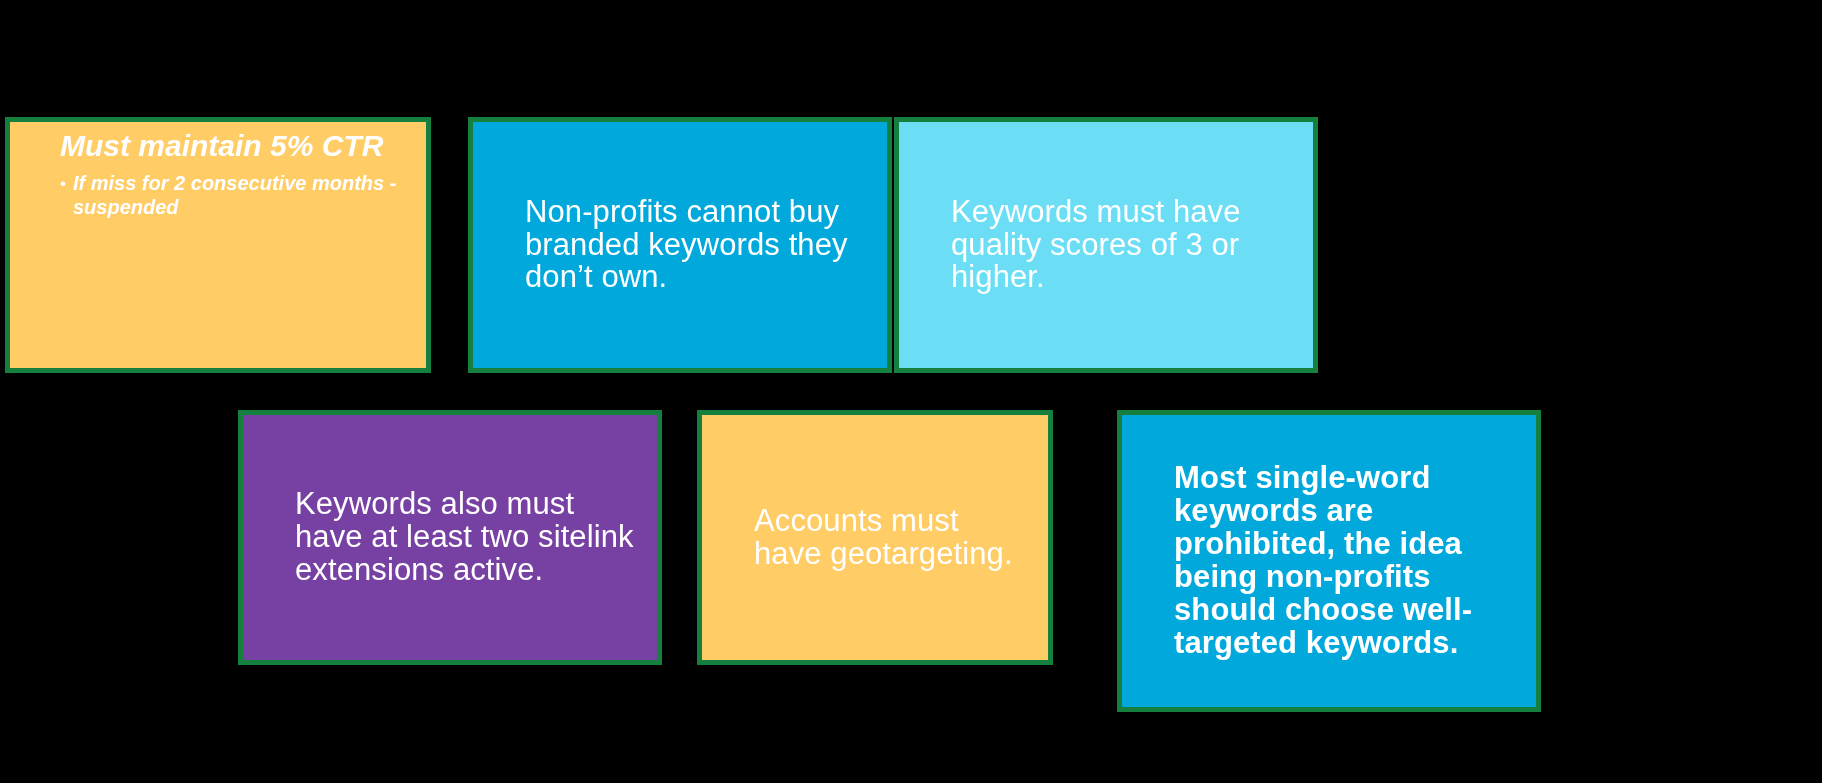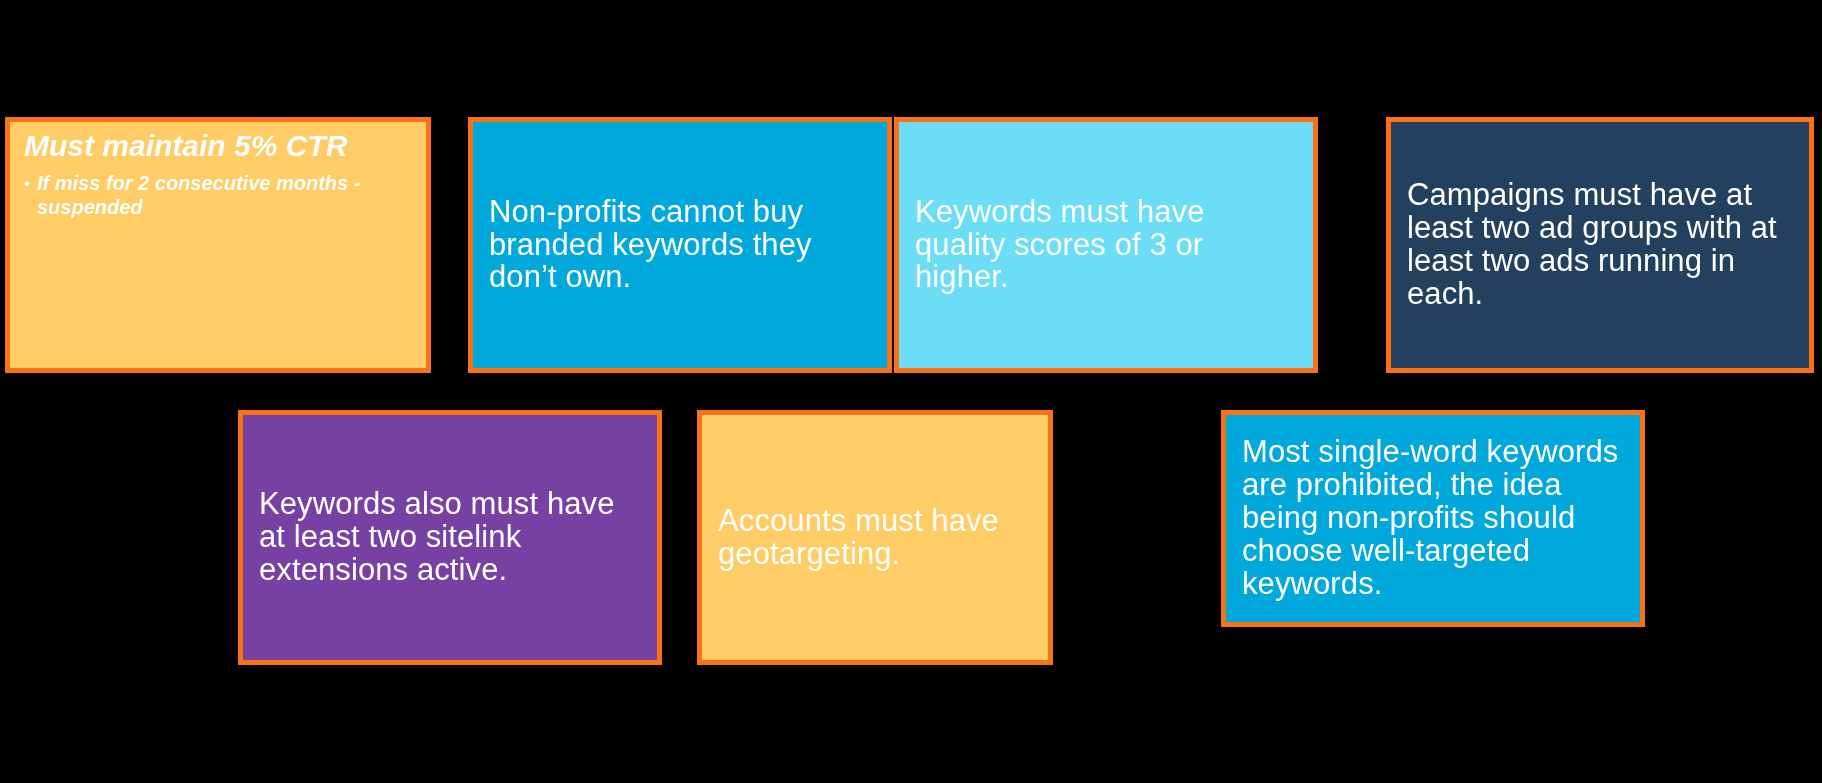--- a/index.html
+++ b/index.html
@@ -18,25 +18,26 @@
     position: absolute;
     left: 0;
     top: 0;
     width: 1822px;
     height: 783px;
     background: #000000;
   }
   .card {
     position: absolute;
     box-sizing: border-box;
-    border: 5px solid #f97316;
+    border: 5px solid #15803d;
     display: flex;
     flex-direction: column;
     justify-content: center;
     overflow: hidden;
+    padding-left: 36px;
   }
   .card-text {
     text-align: left;
     color: #ffffff;
     font-size: 31px;
     line-height: 1.06;
     padding: 0 16px;
     white-space: pre-line;
     letter-spacing: 0.1px;
   }
@@ -94,22 +95,23 @@
   
   #card-sitelink {
     left: 238px; top: 410px; width: 424px; height: 255px;
     background: #7740a3;
   }
   #card-geotargeting {
     left: 697px; top: 410px; width: 356px; height: 255px;
     background: #ffcc66;
   }
   #card-singleword {
-    left: 1221px; top: 410px; width: 424px; height: 217px;
+    left: 1117px; top: 410px; width: 424px; height: 302px;
     background: #00a8db;
+    font-weight: bold;
   }
 </style>
 </head>
 <body>
 
 <div id="canvas">
 
   <div class="card" id="card-ctr">
     <div class="headline">Must maintain 5% CTR</div>
     <div class="bullet-row">
@@ -119,23 +121,20 @@
   </div>
 
   <div class="card" id="card-branded">
     <div class="card-text">Non-profits cannot buy branded keywords they don’t own.</div>
   </div>
 
   <div class="card" id="card-quality">
     <div class="card-text">Keywords must have quality scores of 3 or higher.</div>
   </div>
 
-  <div class="card" id="card-campaigns">
-    <div class="card-text">Campaigns must have at least two ad groups with at least two ads running in each.</div>
-  </div>
 
   <div class="card" id="card-sitelink">
     <div class="card-text">Keywords also must have at least two sitelink extensions active.</div>
   </div>
 
   <div class="card" id="card-geotargeting">
     <div class="card-text">Accounts must have geotargeting.</div>
   </div>
 
   <div class="card" id="card-singleword">

